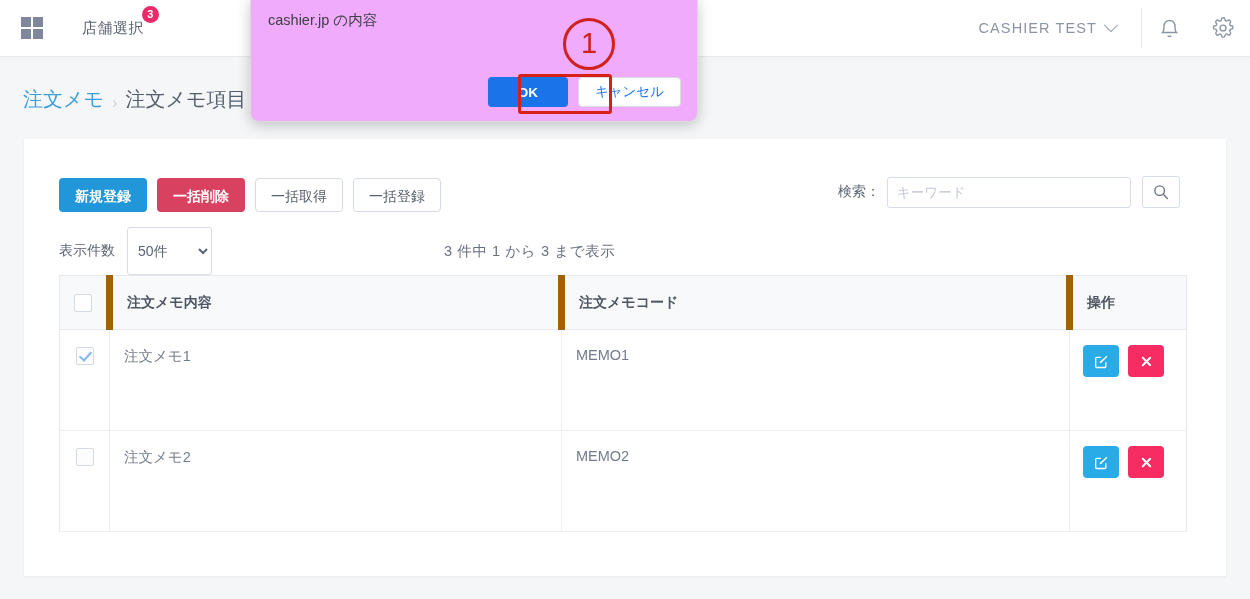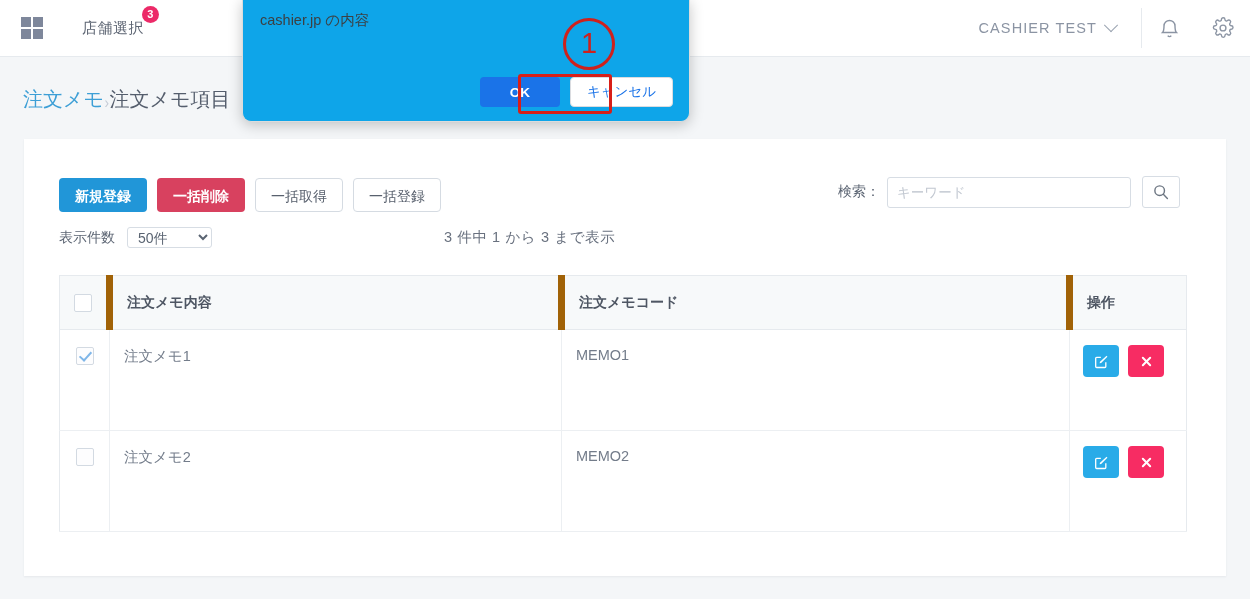--- a/index.html
+++ b/index.html
@@ -103,21 +103,21 @@
   }
   #bell-icon svg, #gear-icon svg { display: block; }
 
   
   #breadcrumb {
     position: absolute;
     top: 86px;
     left: 23px;
     display: flex;
     align-items: flex-end;
-    gap: 0;
+    gap: 8px;
     font-size: 20px;
   }
   .bc-link { color: #3d9fd6; cursor: pointer; }
   .bc-sep {
     color: #c6ccd6;
     font-size: 17px;
     transform: scaleX(.8);
   }
   .bc-current { color: #555e6d; }
 
@@ -204,21 +204,21 @@
     position: absolute;
     top: 88px;
     left: 35px;
     right: 35px;
     display: flex;
     align-items: center;
   }
   #page-size-label { font-size: 14px; color: #5c6573; margin-right: 12px; }
   #page-size-select {
     width: 85px;
-    height: 21px;
+    height: 48px;
     border: 1px solid #d7dde4;
     border-radius: 3px;
     background: #fff;
     font-size: 14px;
     color: #5a6472;
     font-family: inherit;
     padding: 0 6px;
     box-sizing: border-box;
     cursor: pointer;
   }
@@ -307,24 +307,24 @@
     cursor: pointer;
     color: #fff;
   }
   .act-edit   { background: #29abe8; }
   .act-delete { background: #f72c63; font-size: 14px; font-weight: bold; line-height: 1; }
 
   
   #confirm-dialog {
     position: absolute;
     top: -1px;
-    left: 242px;
+    left: 250px;
     width: 448px;
     height: 123px;
-    background: #0ea5e9;
+    background: #f0abfc;
     border: 1px solid #dcdcdc;
     border-top: none;
     border-radius: 0 0 9px 9px;
     box-shadow: 0 3px 14px rgba(0,0,0,.22);
     box-sizing: border-box;
     z-index: 50;
   }
   #dialog-title {
     position: absolute;
     top: 12px; left: 17px;

